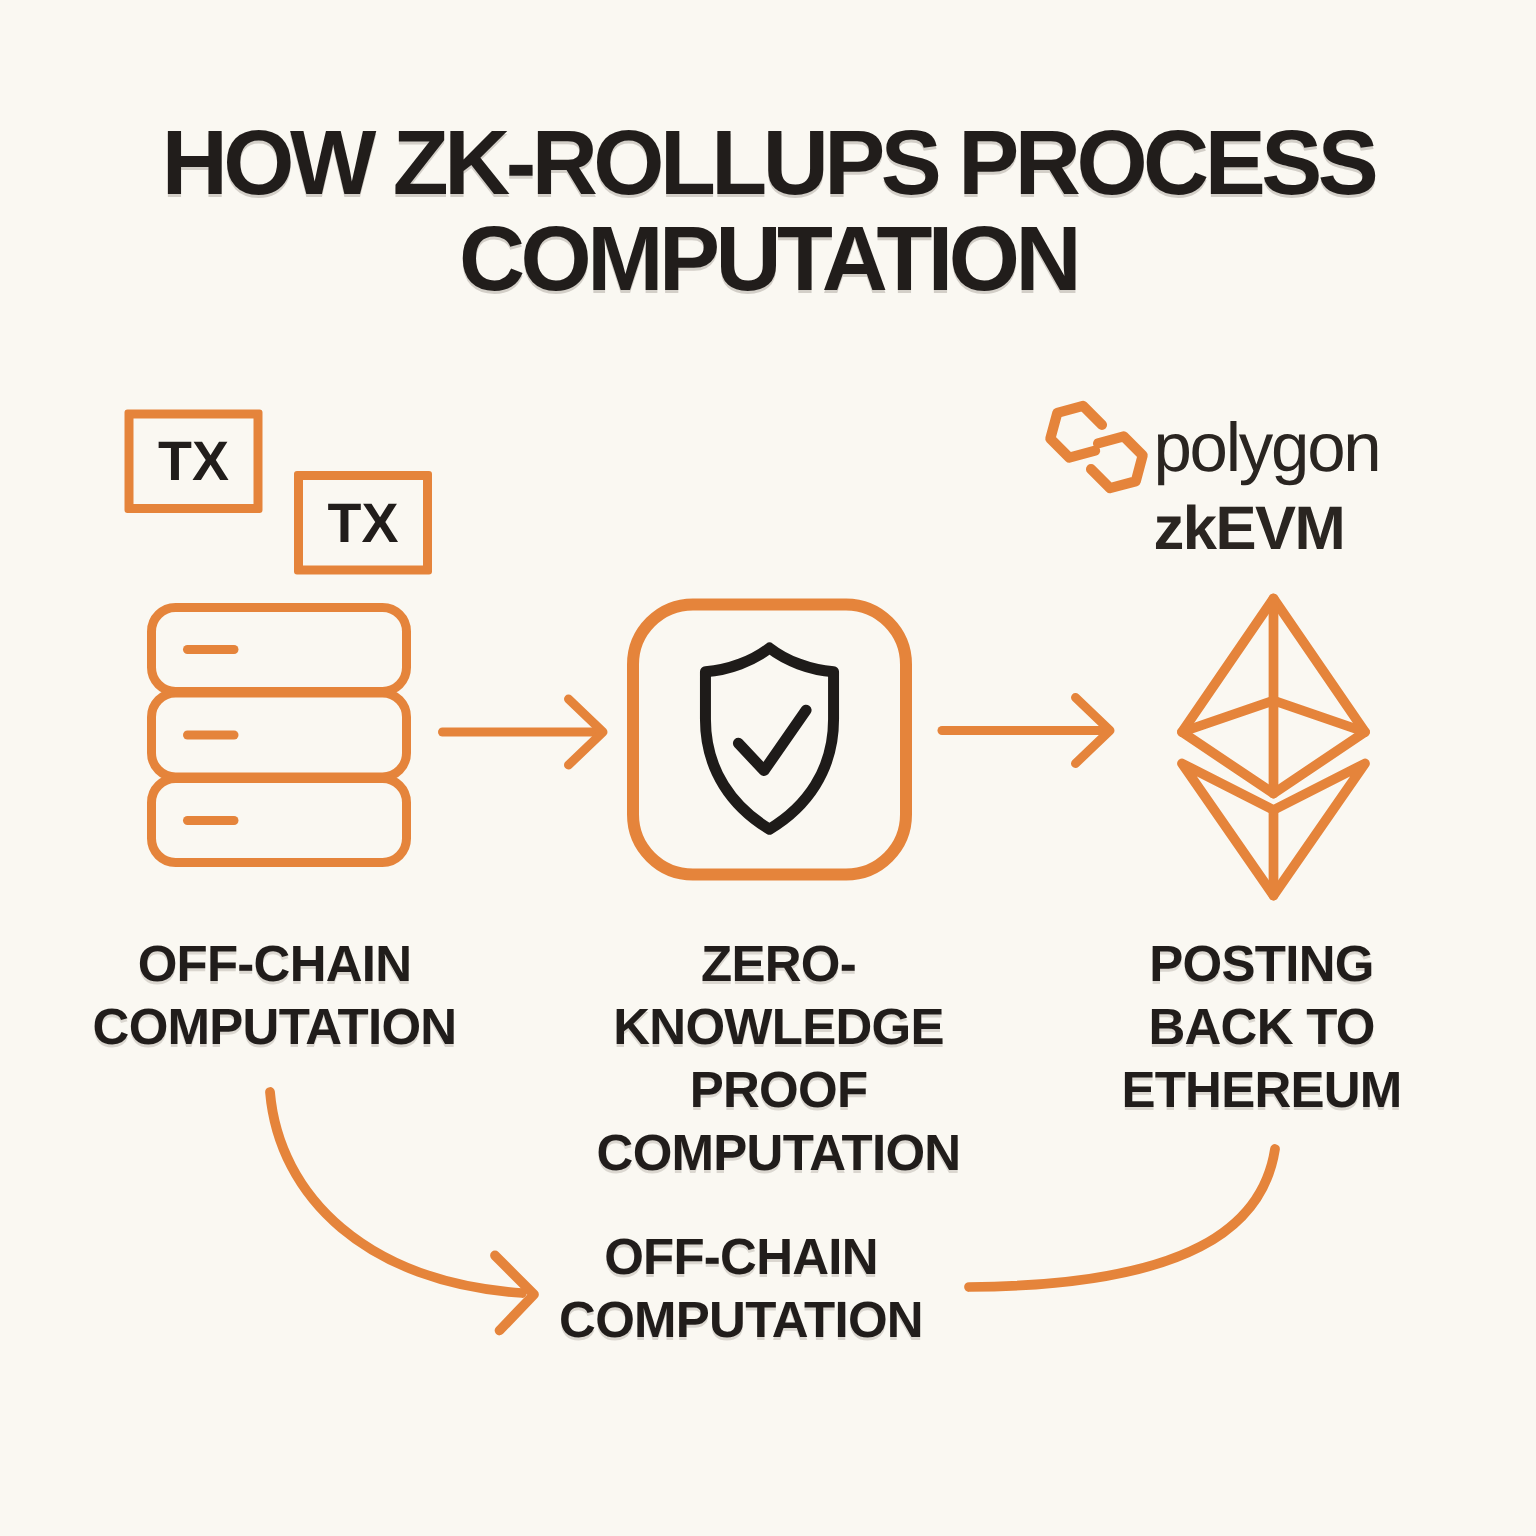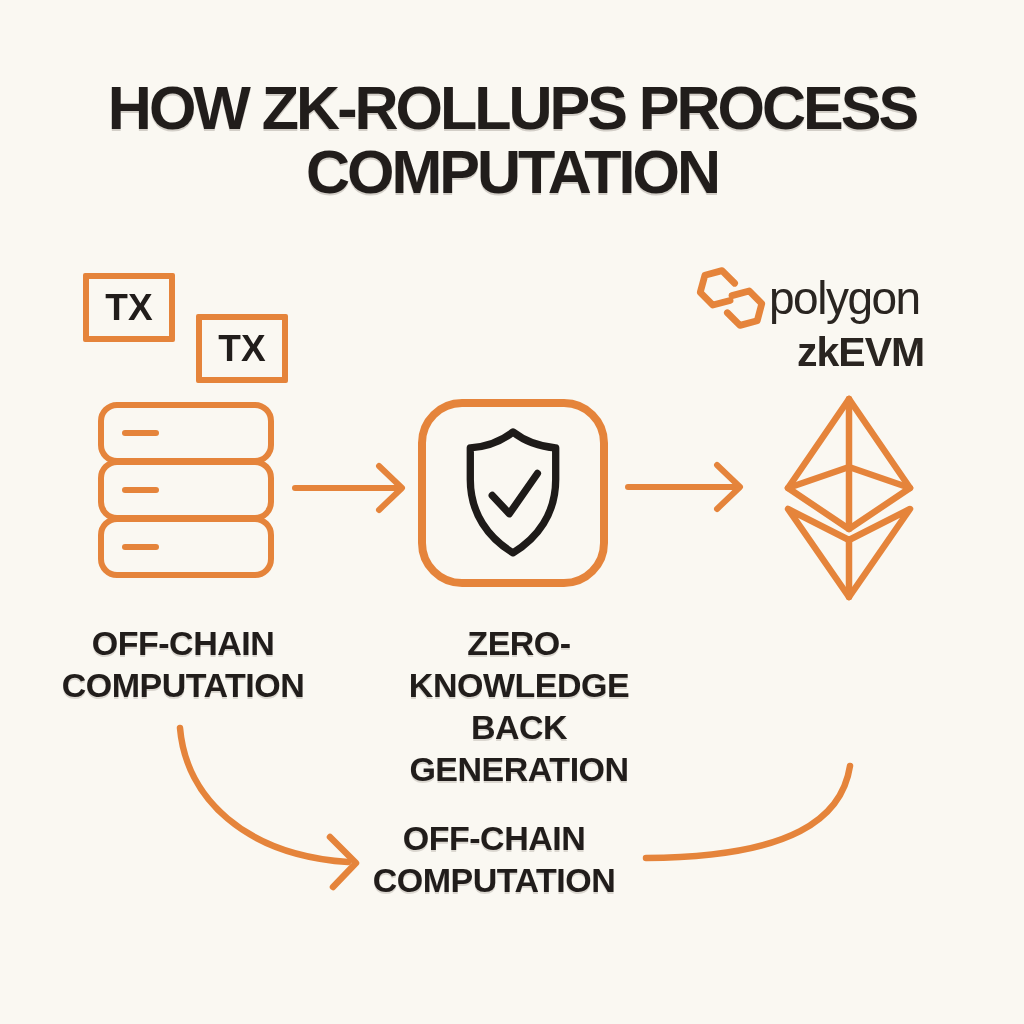--- a/index.html
+++ b/index.html
@@ -60,21 +60,21 @@
     letter-spacing:-0.5px;color:var(--ink);
     white-space:pre-line;
     text-shadow:0 2px 0 rgba(95,85,75,.2);
   }
   .brand-name{
     position:absolute;left:769px;top:273px;
     font-size:46px;font-weight:normal;letter-spacing:-1.5px;
     color:#2A2521;line-height:50px;
   }
   .brand-product{
-    position:absolute;left:797px;top:329px;
+    position:absolute;left:769px;top:329px;
     font-size:41px;font-weight:bold;letter-spacing:-1px;
     color:#2A2521;line-height:46px;
   }
   svg{display:block;}
   .stroke-o{stroke:var(--orange);fill:none;}
   .stroke-k{stroke:#1E1B19;fill:none;}
 </style>
 </head>
 <body>
 
@@ -138,21 +138,24 @@
       <path d="M4 93 L65 72 L126 93"></path>
       <line x1="65" y1="4" x2="65" y2="134"></line>
       <path d="M4 114 L65 202 L126 114 L65 145 Z"></path>
       <line x1="65" y1="145" x2="65" y2="202"></line>
     </g>
   </svg>
 
   <div class="step-label l1">OFF-CHAIN
 COMPUTATION</div>
   <div class="step-label l2">ZERO-KNOWLEDGE
-BACK GENERATION</div>
+PROOF COMPUTATION</div>
+  <div class="step-label l3">POSTING
+BACK TO
+ETHEREUM</div>
 
   <svg class="abs" style="left:150px;top:710px;" width="230" height="190" viewBox="0 0 230 190">
     <g class="stroke-o" stroke-width="6.5" stroke-linecap="round" stroke-linejoin="round">
       <path d="M30 18 C36 88 95 145 198 152"></path>
       <polyline points="180,127 206,153 183,177" fill="none"></polyline>
     </g>
   </svg>
 
   <div class="bottom-label">OFF-CHAIN
 COMPUTATION</div>

